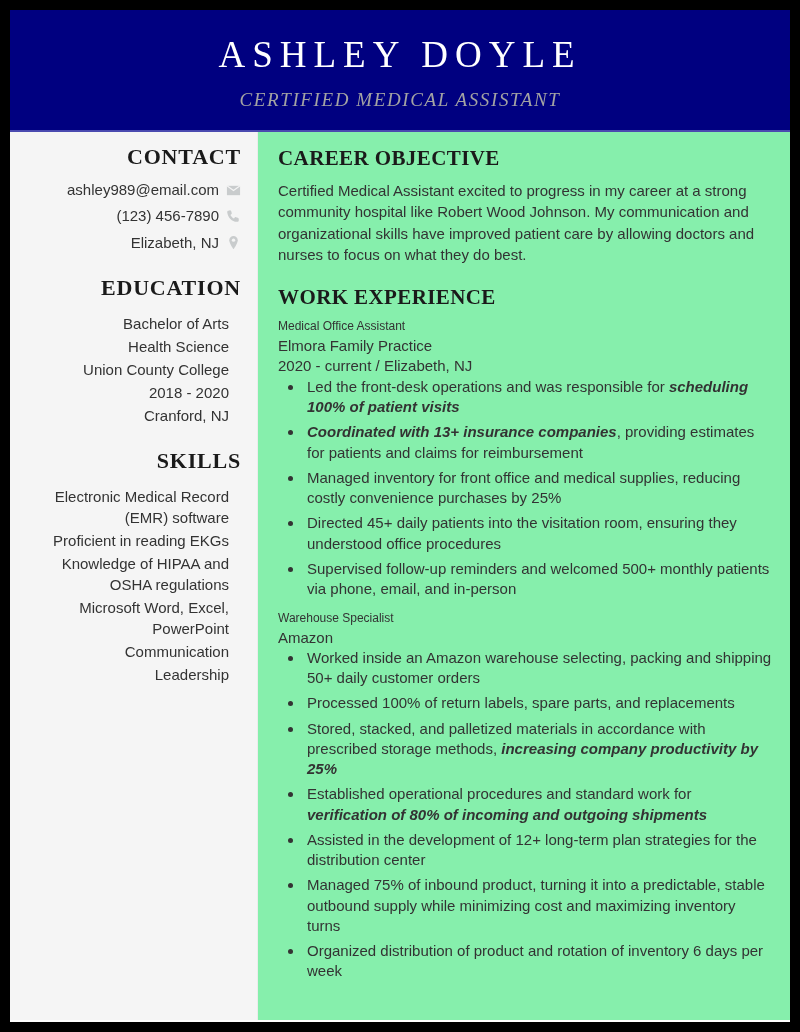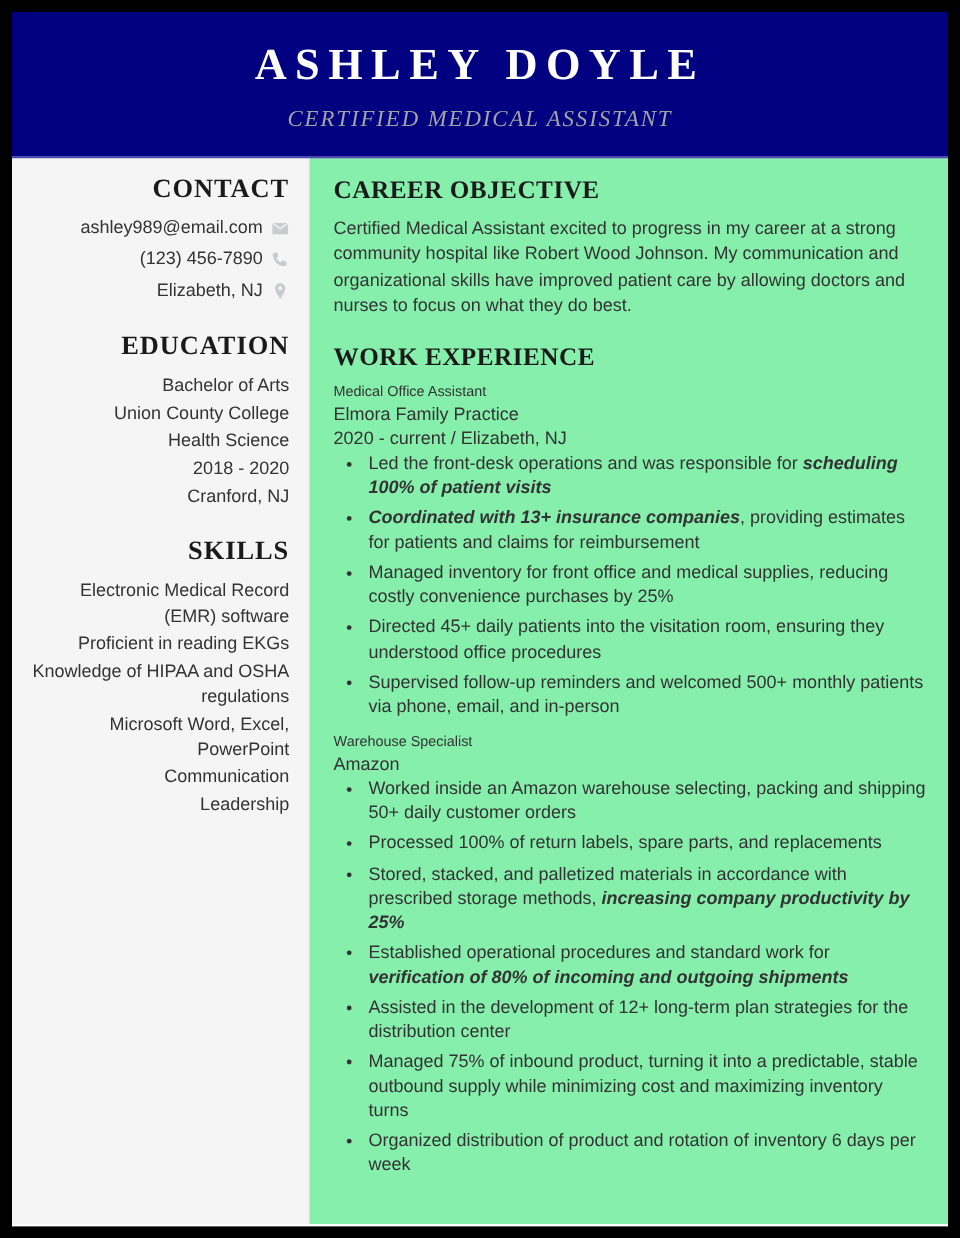--- a/index.html
+++ b/index.html
@@ -32,21 +32,21 @@
     padding-top: 26px;
     text-align: center;
     border-bottom: 2px solid #4a4ab0;
   }
   .name {
     font-family: "Liberation Serif", serif;
     color: #ffffff;
     font-size: 37px;
     letter-spacing: 7px;
     line-height: 1.05;
-    font-weight: 700;
+    font-weight: 400;
     white-space: nowrap;
   }
   .job-subtitle {
     font-family: "Liberation Serif", serif;
     color: #a3a3a3;
     font-size: 19px;
     font-style: italic;
     letter-spacing: 1.6px;
     margin-top: 14px;
     white-space: nowrap;
@@ -107,21 +107,21 @@
   .cicon {
     width: 15px;
     height: 15px;
     flex: 0 0 15px;
     display: block;
     fill: #c9cccd;
   }
 
   .side-list {
     list-style: none;
-    margin: 0;
+    margin: 12px;
     padding: 0;
   }
   .side-list li {
     font-size: 15px;
     color: #333333;
     text-align: right;
     line-height: 1.4;
     margin-bottom: 2px;
   }
 
@@ -222,22 +222,22 @@
                 </svg>
               </span>
             </div>
           </div>
       </div>
 
       <div class="side-block education">
         <div class="side-heading">EDUCATION</div>
         <ul class="side-list" id="education-list">
             <li>Bachelor of Arts</li>
+            <li>Health Science</li>
             <li>Union County College</li>
-            <li>Health Science</li>
             <li>2018 - 2020</li>
             <li>Cranford, NJ</li>
           </ul>
       </div>
 
       <div class="side-block skills">
         <div class="side-heading">SKILLS</div>
         <ul class="side-list" id="skills-list">
             <li>Electronic Medical Record (EMR) software</li>
             <li>Proficient in reading EKGs</li>

